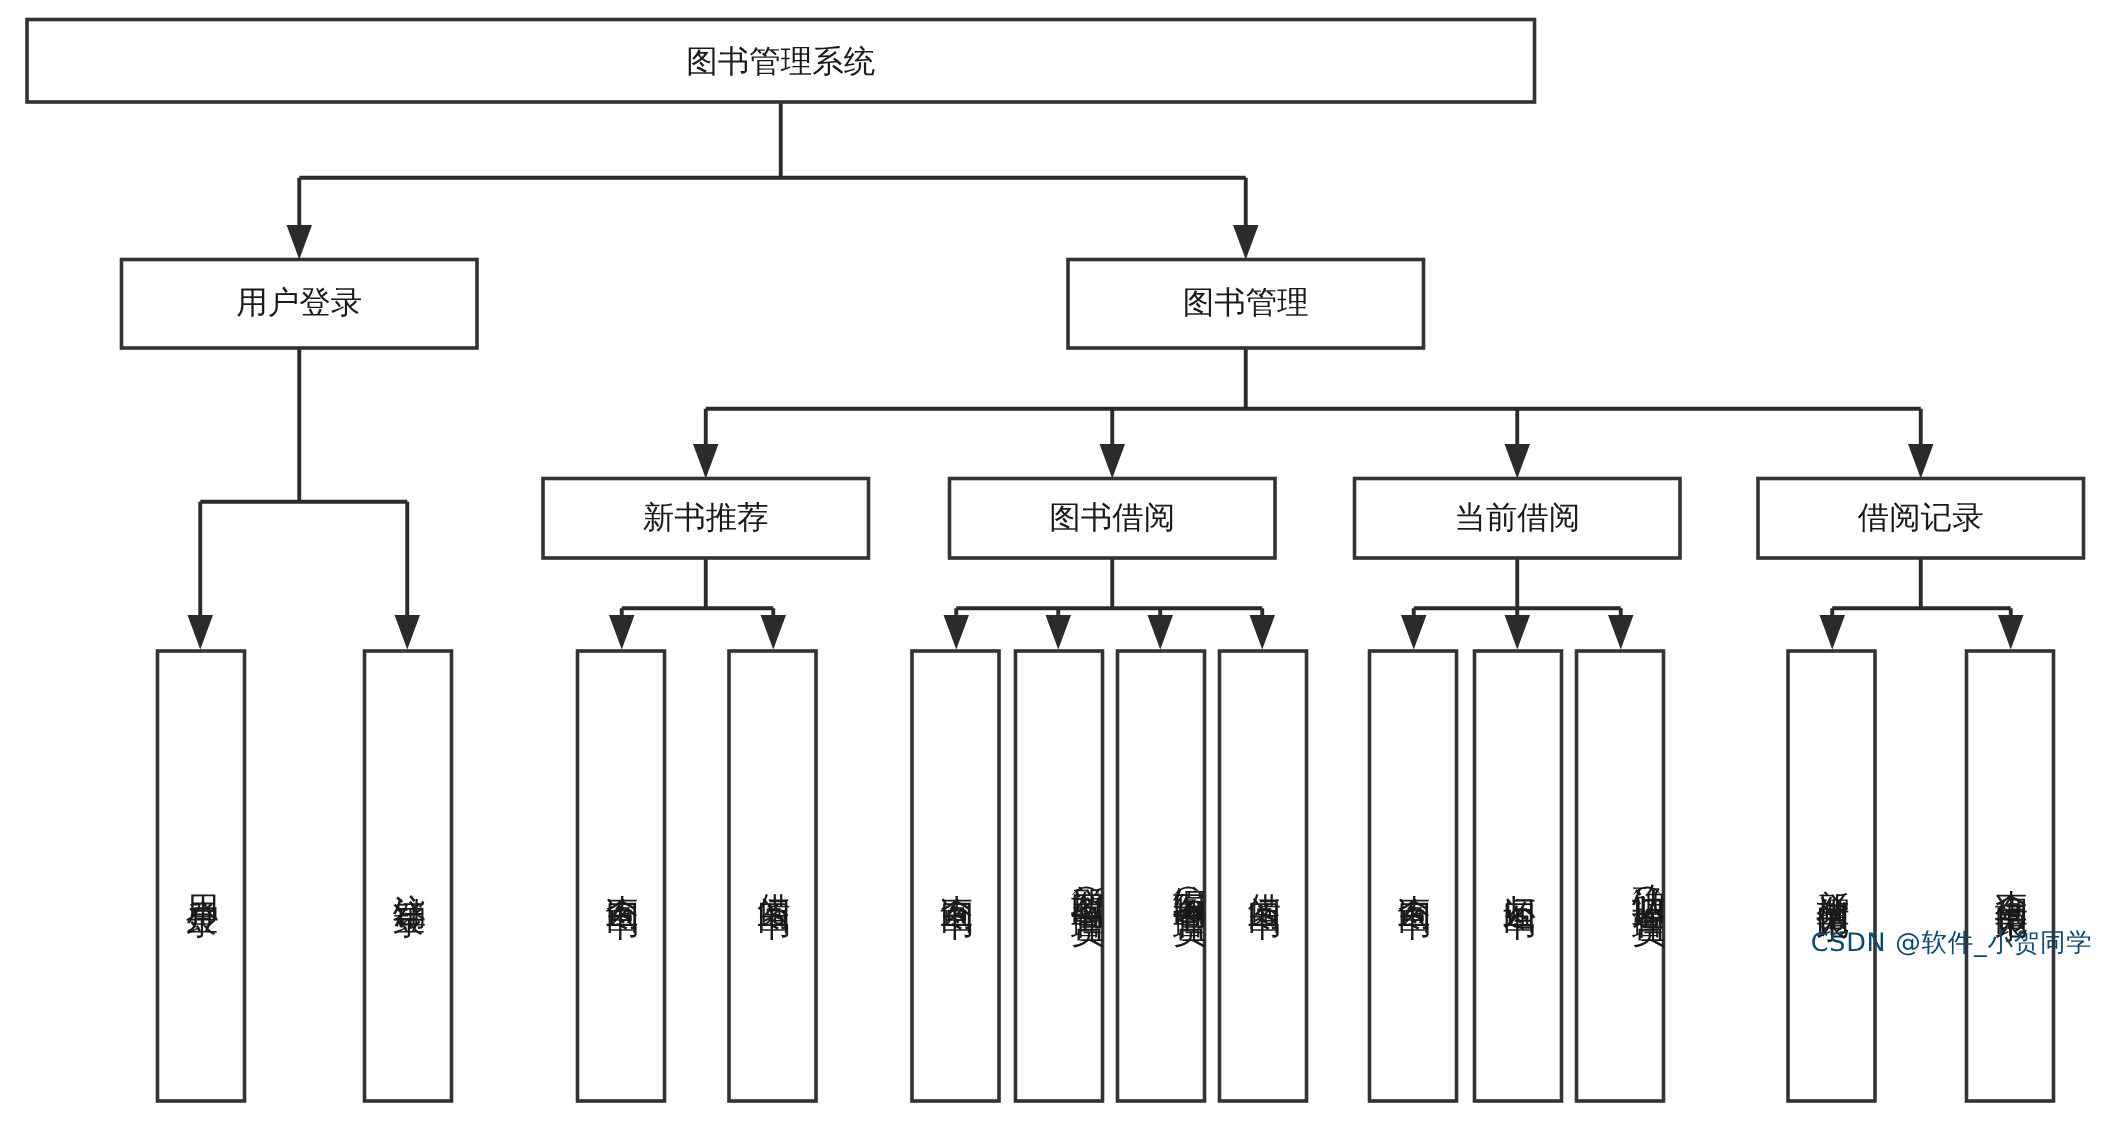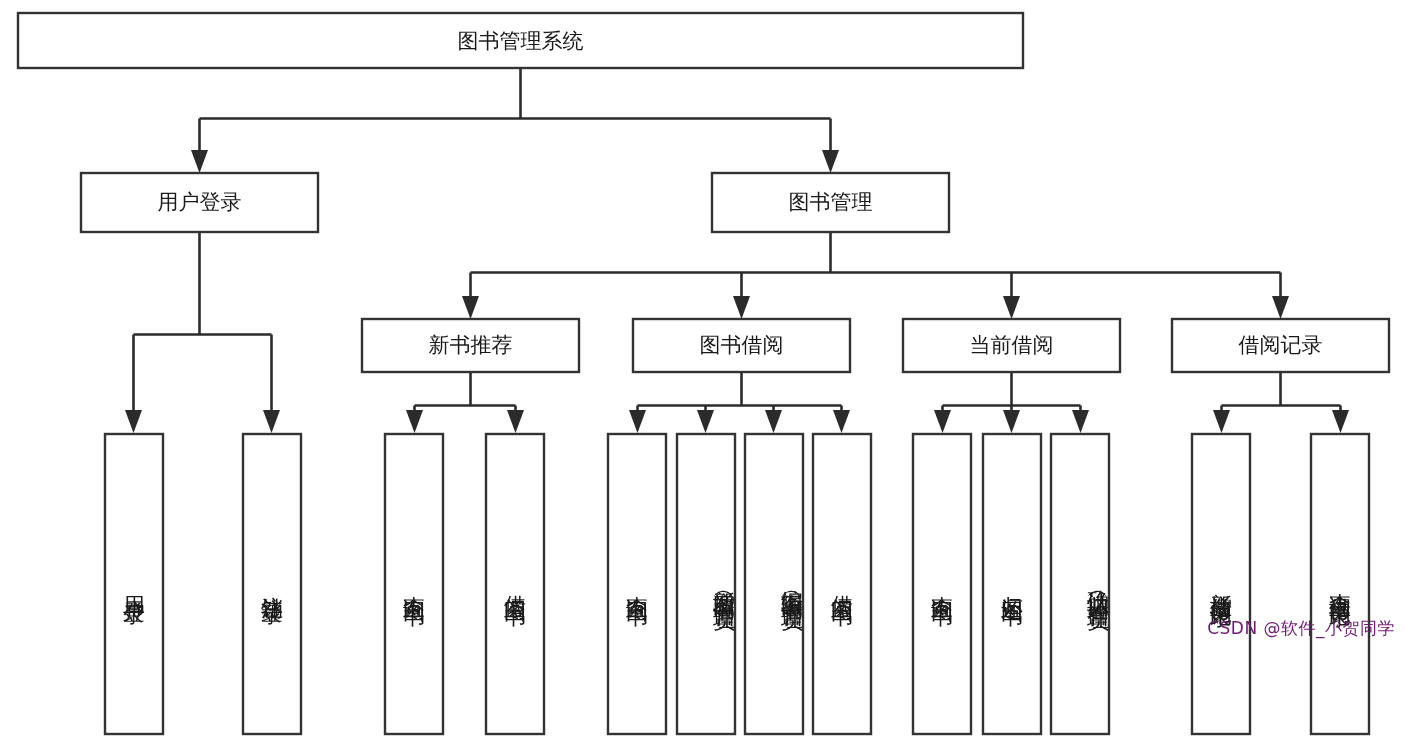--- a/index.html
+++ b/index.html
@@ -61,21 +61,21 @@
     text-align: center;
     pointer-events: none;
     user-select: none;
   }
   #watermark {
     position: absolute;
     right: 10px;
     bottom: 4px;
     font-family: "DejaVu Sans", "Liberation Sans", sans-serif;
     font-size: 17px;
-    color: #701a75;
+    color: #0c4a6e;
     letter-spacing: 0.5px;
     white-space: nowrap;
   }
 </style>
 </head>
 <body>
 
 <div id="diagram-root">
 
   <svg id="tree-svg" viewBox="0 0 1405 747">

